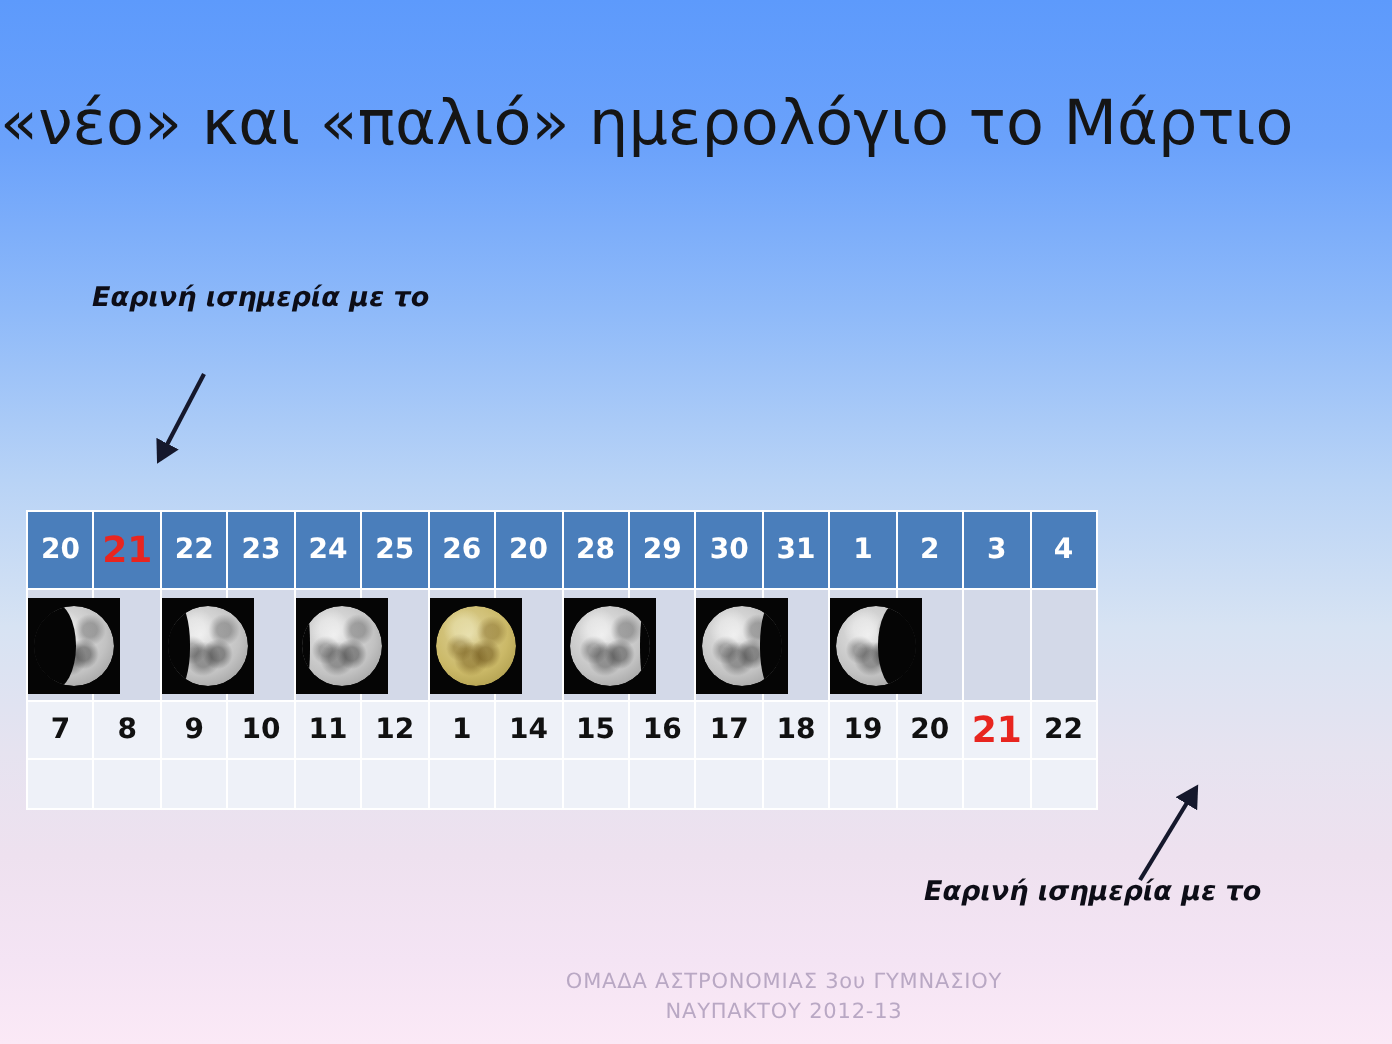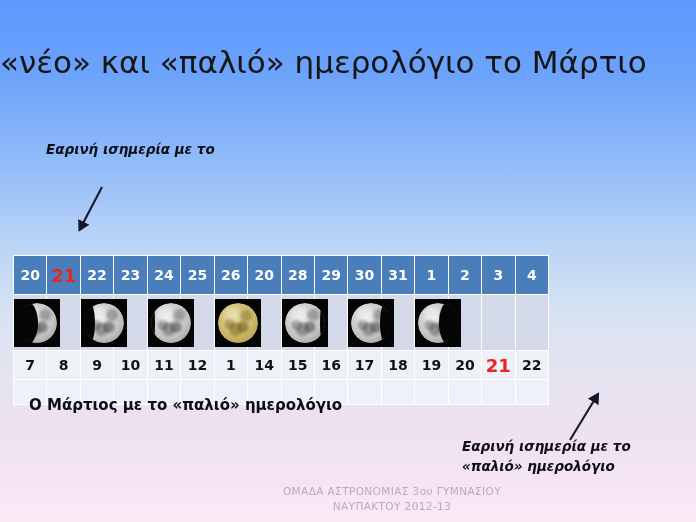--- a/index.html
+++ b/index.html
@@ -355,36 +355,34 @@
           <td></td>
           <td></td>
           <td></td>
           <td></td>
           <td></td>
           <td></td>
         </tr>
     </tbody>
   </table>
 
-  <div class="section-label" id="label-old">Ο Μάρτιος με το «παλιό» ημερολόγιο</div>
 
   <div class="arrow-svg" id="arrow-bottom-wrap">
     <svg width="60" height="66" viewBox="0 0 60 66">
       <defs>
         <marker id="headB" markerWidth="6" markerHeight="6" refX="4.4" refY="3" orient="auto">
           <path d="M0,0 L5.4,3 L0,6 z" fill="#15182c"></path>
         </marker>
       </defs>
       <line x1="10" y1="60" x2="38" y2="14" stroke="#15182c" stroke-width="2.1" marker-end="url(#headB)"></line>
     </svg>
   </div>
 
   <div class="callout" id="callout-bottom">
     <div>Εαρινή ισημερία με το</div>
-    <div>«παλιό» ημερολόγιο</div>
   </div>
 
   <div id="footer">
     <div>ΟΜΑΔΑ  ΑΣΤΡΟΝΟΜΙΑΣ 3ου ΓΥΜΝΑΣΙΟΥ</div>
     <div>ΝΑΥΠΑΚΤΟΥ 2012-13</div>
   </div>
 
 </div>
 
 </body></html>

